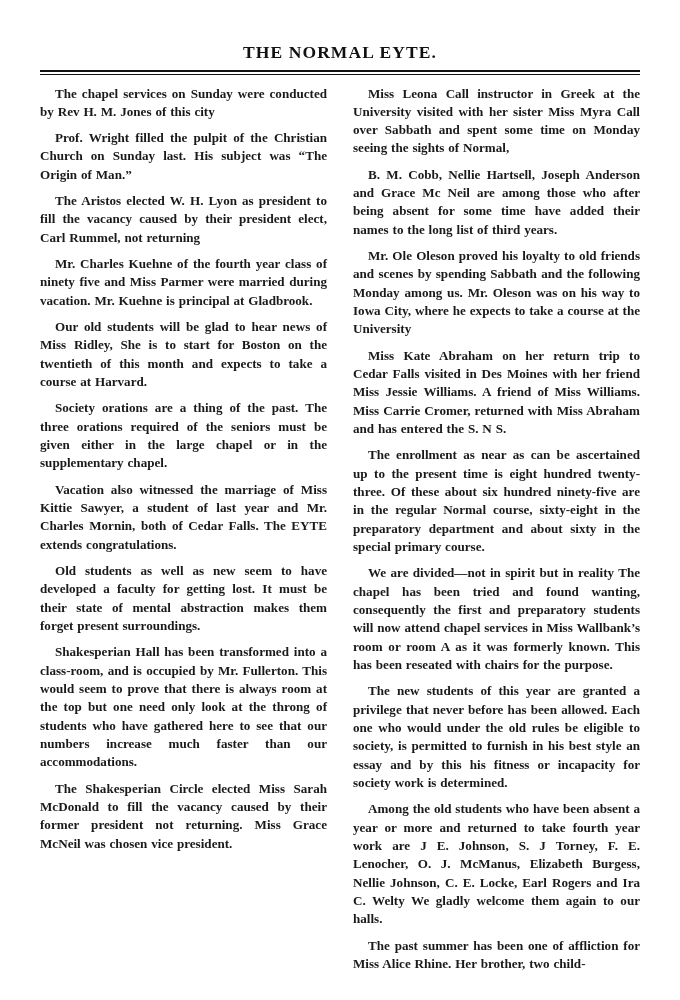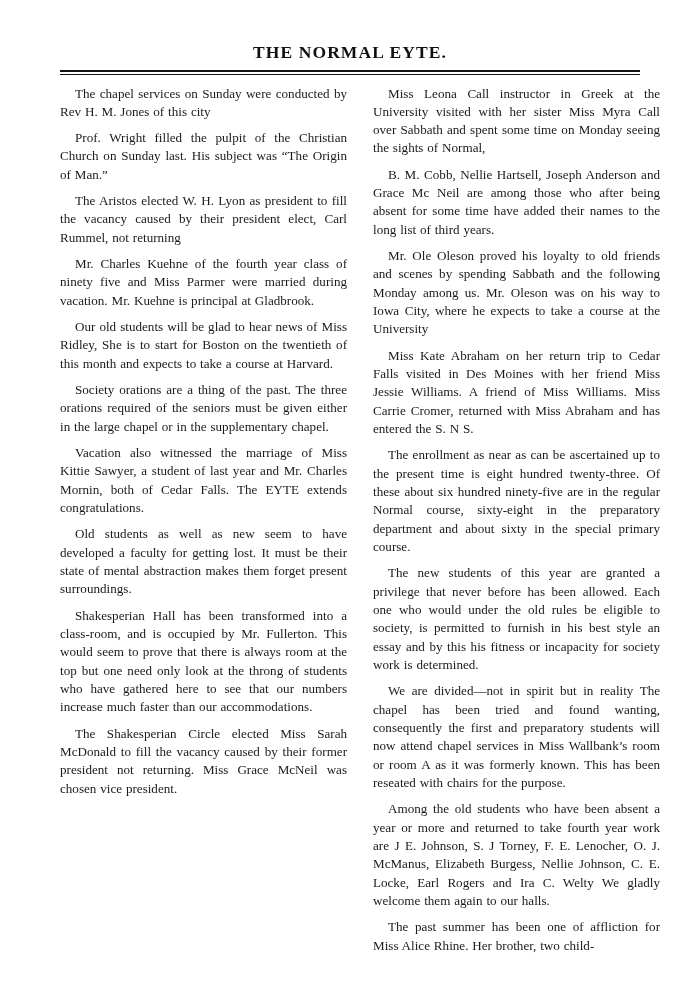--- a/index.html
+++ b/index.html
@@ -12,21 +12,21 @@
     height: 1000px;
     font-family: "Liberation Serif", serif;
     color: #1a1a1a;
     overflow: hidden;
   }
   .page {
     position: relative;
     width: 680px;
     height: 788px;
     box-sizing: border-box;
-    padding: 42px 40px 14px 60px;
+    padding: 42px 40px 14px 40px;
   }
   .masthead {
     text-align: center;
     font-family: "Liberation Serif", serif;
     font-weight: bold;
     font-size: 17.5px;
     letter-spacing: 1.1px;
     color: #111;
     margin: 0 0 7px 0;
   }
@@ -48,20 +48,21 @@
     flex: 0 0 287px;
   }
   p.para {
     margin: 0 0 8px 0;
     font-size: 13.1px;
     line-height: 1.40;
     text-align: justify;
     text-indent: 15px;
     word-spacing: 0.6px;
     hyphens: none;
+    font-weight: bold;
   }
 </style>
 </head>
 <body>
 
 <div class="page">
 
   <h1 class="masthead">THE NORMAL EYTE.</h1>
   <div class="rule-thick"></div>
   <div class="rule-thin"></div>
@@ -80,20 +81,20 @@
       <p class="para">Shakesperian Hall has been transformed into a class-room, and is occupied by Mr. Fullerton.  This would seem to prove that there is always room at the top but one need only look at the throng of students who have gathered here to see that our numbers increase much faster than our accommodations.</p>
       <p class="para">The Shakesperian Circle elected Miss Sarah McDonald to fill the vacancy caused by their former president not returning.  Miss Grace McNeil was chosen vice president.</p>
     </div>
 
     <div class="col">
       <p class="para">Miss Leona Call instructor in Greek at the University visited with her sister Miss Myra Call over Sabbath and spent some time on Monday seeing the sights of Normal,</p>
       <p class="para">B. M. Cobb, Nellie Hartsell, Joseph Anderson and Grace Mc Neil are among those who after being absent for some time have added their names to the long list of third years.</p>
       <p class="para">Mr. Ole Oleson proved his loyalty to old friends and scenes by spending Sabbath and the following Monday among us.  Mr. Oleson was on his way to Iowa City, where he expects to take a course at the University</p>
       <p class="para">Miss Kate Abraham on her return trip to Cedar Falls visited in Des Moines with her friend Miss Jessie Williams.  A friend of Miss Williams. Miss Carrie Cromer, returned with Miss Abraham and has entered the S. N S.</p>
       <p class="para">The enrollment as near as can be ascertained up to the present time is eight hundred twenty-three.  Of these about six hundred ninety-five are in the regular Normal course, sixty-eight in the preparatory department and about sixty in the special primary course.</p>
+      <p class="para">We are divided—not in spirit but in reality The chapel has been tried and found wanting, consequently the first and preparatory students will now attend chapel services in Miss Wallbank’s room or room A as it was formerly known.  This has been reseated with chairs for the purpose.</p>
       <p class="para">The new students of this year are granted a privilege that never before has been allowed. Each one who would under the old rules be eligible to society, is permitted to furnish in his best style an essay and by this his fitness or incapacity for society work is determined.</p>
-      <p class="para">We are divided—not in spirit but in reality The chapel has been tried and found wanting, consequently the first and preparatory students will now attend chapel services in Miss Wallbank’s room or room A as it was formerly known.  This has been reseated with chairs for the purpose.</p>
       <p class="para">Among the old students who have been absent a year or more and returned to take fourth year work are J E. Johnson, S. J Torney, F. E. Lenocher, O. J. McManus, Elizabeth Burgess, Nellie Johnson, C. E. Locke, Earl Rogers and Ira C. Welty  We gladly welcome them again to our halls.</p>
       <p class="para">The past summer has been one of affliction for Miss Alice Rhine.  Her brother, two child-</p>
     </div>
 
   </div>
 </div>
 
 </body></html>

